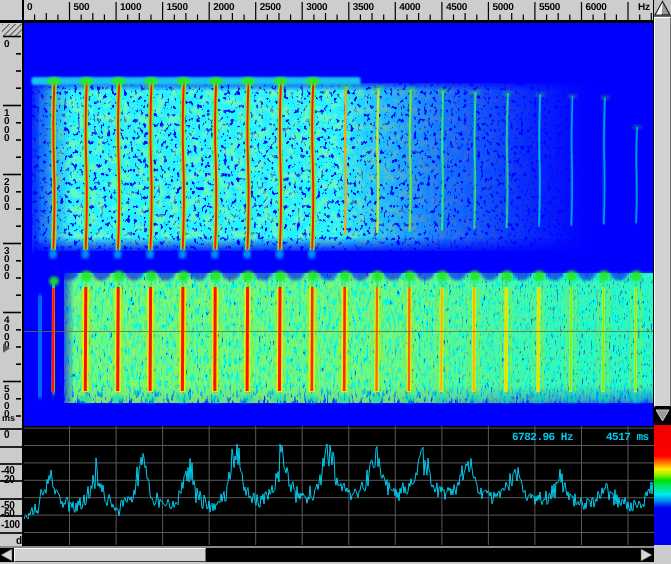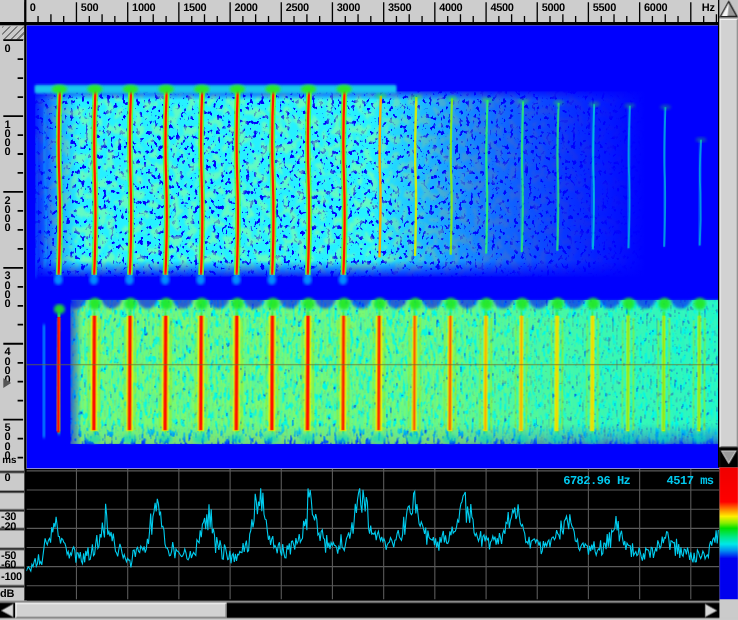--- a/index.html
+++ b/index.html
@@ -546,25 +546,25 @@
   </svg>
 <div class="gl" style="top:428px"></div>
 <div class="gl" style="top:446px"></div>
 <div class="gl" style="top:463px"></div>
 <div class="gl" style="top:480px"></div>
 <div class="gl" style="top:498px"></div>
 <div class="gl" style="top:515px"></div>
 <div class="gl" style="top:532px"></div>
 <div class="dblab" style="left:4px;top:429px">0</div>
 <div class="dblab" style="left:1px;top:474px">-20</div>
-<div class="dblab" style="left:1px;top:465px">-30</div>
+<div class="dblab" style="left:1px;top:465px">-40</div>
 <div class="dblab" style="left:1px;top:508px">-60</div>
 <div class="dblab" style="left:1px;top:500px">-50</div>
 <div class="dblab" style="left:1px;top:519px">-100</div>
-<div class="dblab" style="left:0;top:535px">dB</div>
+<div class="dblab" style="left:16px;top:535px">dB</div>
 
 <div style="position:absolute;left:0;top:546px;width:654px;height:2px;background:#8a8a8a"></div>
 <div style="position:absolute;left:0;top:548px;width:654px;height:14px;background:#000"></div>
 <svg style="position:absolute;left:0;top:548px" width="14" height="14">
     <polygon points="12,1 12,13 1,7" fill="#d8d8d8" stroke="#555" stroke-width="0.5"></polygon>
   </svg>
 <div style="position:absolute;left:14px;top:548px;width:192px;height:14px;background:#d2d2d2;border-top:1px solid #fff;border-left:1px solid #fff;border-right:1px solid #707070;border-bottom:1px solid #404040"></div>
 <svg style="position:absolute;left:639px;top:548px" width="15" height="14">
     <polygon points="2,1 2,13 13,7" fill="#d8d8d8" stroke="#555" stroke-width="0.5"></polygon>
   </svg>

